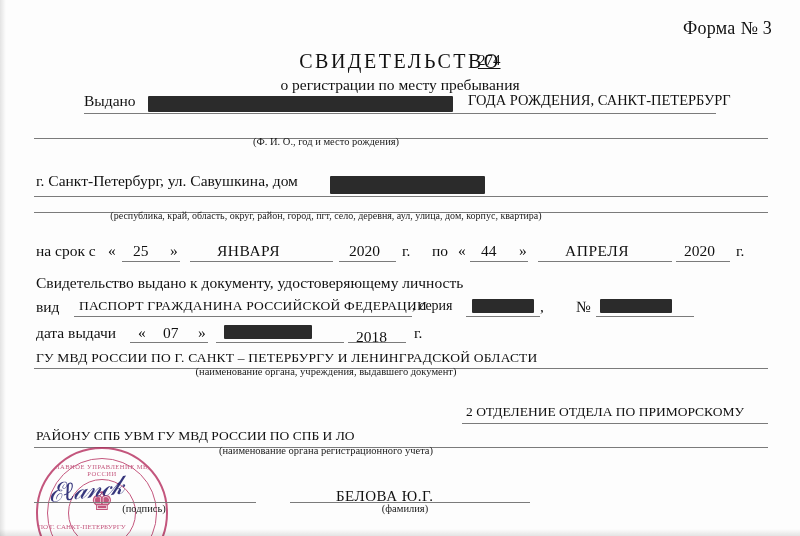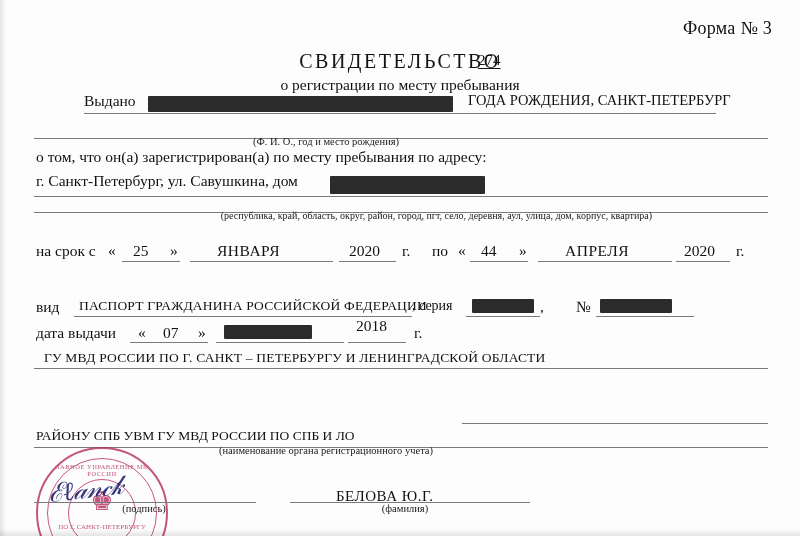--- a/index.html
+++ b/index.html
@@ -124,21 +124,21 @@
     top: 40px;
     transform: translateX(-50%);
     font-size: 26px;
     color: #b4285a;
     line-height: 1;
   }
   .stamp-mid {
     position: absolute;
     width: 100%;
     top: 74px;
-    text-align: center;
+    text-align: left;
     font-size: 7px;
     color: #b4285a;
   }
   .signature {
     position: absolute;
     left: 48px;
     top: 470px;
     font-family: "DejaVu Serif", serif;
     font-style: italic;
     font-size: 26px;
@@ -170,27 +170,26 @@
   <div class="subtitle">о регистрации по месту пребывания</div>
 
   <div class="row" style="top:92px; left:84px;">Выдано</div>
   <div class="redact" style="left:148px; top:96px; width:305px; height:16px;"></div>
   <div class="row" style="top:92px; left:456px; font-size:14.5px;margin-left:12px;">ГОДА РОЖДЕНИЯ, САНКТ-ПЕТЕРБУРГ</div>
   <div class="rule" style="left:84px; top:113px; width:632px;"></div>
 
   <div class="rule" style="left:34px; top:138px; width:734px;"></div>
   <div class="caption" style="top:136px;">(Ф. И. О., год и место рождения)</div>
 
-  <div class="row" style="top:148px; left:36px;">о том, что он(а) зарегистрирован(а) по месту пребывания по адресу:</div>
 
   <div class="row" style="top:172px; left:36px;">г. Санкт-Петербург, ул. Савушкина, дом</div>
   <div class="redact" style="left:330px; top:176px; width:155px; height:18px;"></div>
   <div class="rule" style="left:34px; top:196px; width:734px;"></div>
   <div class="rule" style="left:34px; top:212px; width:734px;"></div>
-  <div class="caption" style="top:210px; font-size:10px;text-align:right;">(республика, край, область, округ, район, город, пгт, село, деревня, аул, улица, дом, корпус, квартира)</div>
+  <div class="caption" style="top:210px; font-size:10px;">(республика, край, область, округ, район, город, пгт, село, деревня, аул, улица, дом, корпус, квартира)</div>
 
   <div class="row" style="top:242px; left:36px;">на срок с</div>
   <div class="row" style="top:242px; left:108px;">«</div>
   <div class="row" style="top:242px; left:133px;">25</div>
   <div class="row" style="top:242px; left:170px;">»</div>
   <div class="row" style="top:242px; left:217px; letter-spacing:0.5px;">ЯНВАРЯ</div>
   <div class="row" style="top:242px; left:349px;">2020</div>
   <div class="row" style="top:242px; left:402px;">г.</div>
   <div class="row" style="top:242px; left:432px;">по</div>
   <div class="row" style="top:242px; left:458px;">«</div>
@@ -200,46 +199,49 @@
   <div class="row" style="top:242px; left:684px;">2020</div>
   <div class="row" style="top:242px; left:736px;">г.</div>
 
   <div class="rule" style="left:122px; top:261px; width:58px;"></div>
   <div class="rule" style="left:190px; top:261px; width:143px;"></div>
   <div class="rule" style="left:339px; top:261px; width:57px;"></div>
   <div class="rule" style="left:470px; top:261px; width:58px;"></div>
   <div class="rule" style="left:538px; top:261px; width:134px;"></div>
   <div class="rule" style="left:676px; top:261px; width:54px;"></div>
 
+  <div class="row" style="top:274px; left:36px;">Свидетельство выдано к документу, удостоверяющему личность</div>
 
   <div class="row" style="top:298px; left:36px;">вид</div>
   <div class="row" style="top:298px; left:79px; font-size:13.5px; letter-spacing:0.2px;">ПАСПОРТ ГРАЖДАНИНА РОССИЙСКОЙ ФЕДЕРАЦИИ</div>
   <div class="row" style="top:298px; left:412px; font-size:14px;">, серия</div>
   <div class="redact" style="left:472px; top:299px; width:62px; height:14px;"></div>
   <div class="row" style="top:298px; left:540px;">,</div>
   <div class="row" style="top:298px; left:576px;">№</div>
   <div class="redact" style="left:600px; top:299px; width:72px; height:14px;"></div>
   <div class="rule" style="left:74px; top:316px; width:338px;"></div>
   <div class="rule" style="left:466px; top:316px; width:74px;"></div>
   <div class="rule" style="left:596px; top:316px; width:98px;"></div>
 
   <div class="row" style="top:324px; left:36px;">дата выдачи</div>
   <div class="row" style="top:324px; left:138px;">«</div>
   <div class="row" style="top:324px; left:163px;">07</div>
   <div class="row" style="top:324px; left:198px;">»</div>
   <div class="redact" style="left:224px; top:325px; width:88px; height:14px;"></div>
-  <div class="row" style="top:317px; left:356px;">2018</div>
+  <div class="row" style="top:328px; left:356px;">2018</div>
   <div class="row" style="top:324px; left:414px;">г.</div>
   <div class="rule" style="left:130px; top:342px; width:78px;"></div>
   <div class="rule" style="left:216px; top:342px; width:128px;"></div>
   <div class="rule" style="left:348px; top:342px; width:58px;"></div>
 
-  <div class="row" style="top:350px; left:44px; font-size:13.5px; letter-spacing:0.2px;">ГУ  МВД  РОССИИ  ПО  Г. САНКТ – ПЕТЕРБУРГУ  И  ЛЕНИНГРАДСКОЙ ОБЛАСТИ</div>
+  <div class="row" style="top:350px; left:36px; font-size:13.5px; letter-spacing:0.2px;">ГУ  МВД  РОССИИ  ПО  Г. САНКТ – ПЕТЕРБУРГУ  И  ЛЕНИНГРАДСКОЙ ОБЛАСТИ</div>
   <div class="rule" style="left:34px; top:368px; width:734px;"></div>
-
+  <div class="caption" style="top:366px;">(наименование органа, учреждения, выдавшего документ)</div>
+
+  <div class="row" style="top:404px; left:466px; font-size:13.5px;">2 ОТДЕЛЕНИЕ ОТДЕЛА  ПО ПРИМОРСКОМУ</div>
   <div class="rule" style="left:462px; top:423px; width:306px;"></div>
   <div class="row" style="top:428px; left:36px; font-size:13.5px;">РАЙОНУ  СПБ УВМ  ГУ  МВД  РОССИИ  ПО СПБ  И  ЛО</div>
   <div class="rule" style="left:34px; top:447px; width:734px;"></div>
   <div class="caption" style="top:445px;">(наименование органа регистрационного учета)</div>
 
   <div class="stamp">
     <div class="stamp-inner"></div>
     <div class="stamp-text-top">ГЛАВНОЕ УПРАВЛЕНИЕ МВД РОССИИ</div>
     <div class="stamp-emblem">♚</div>
     <div class="stamp-mid">ПО Г. САНКТ-ПЕТЕРБУРГУ</div>

